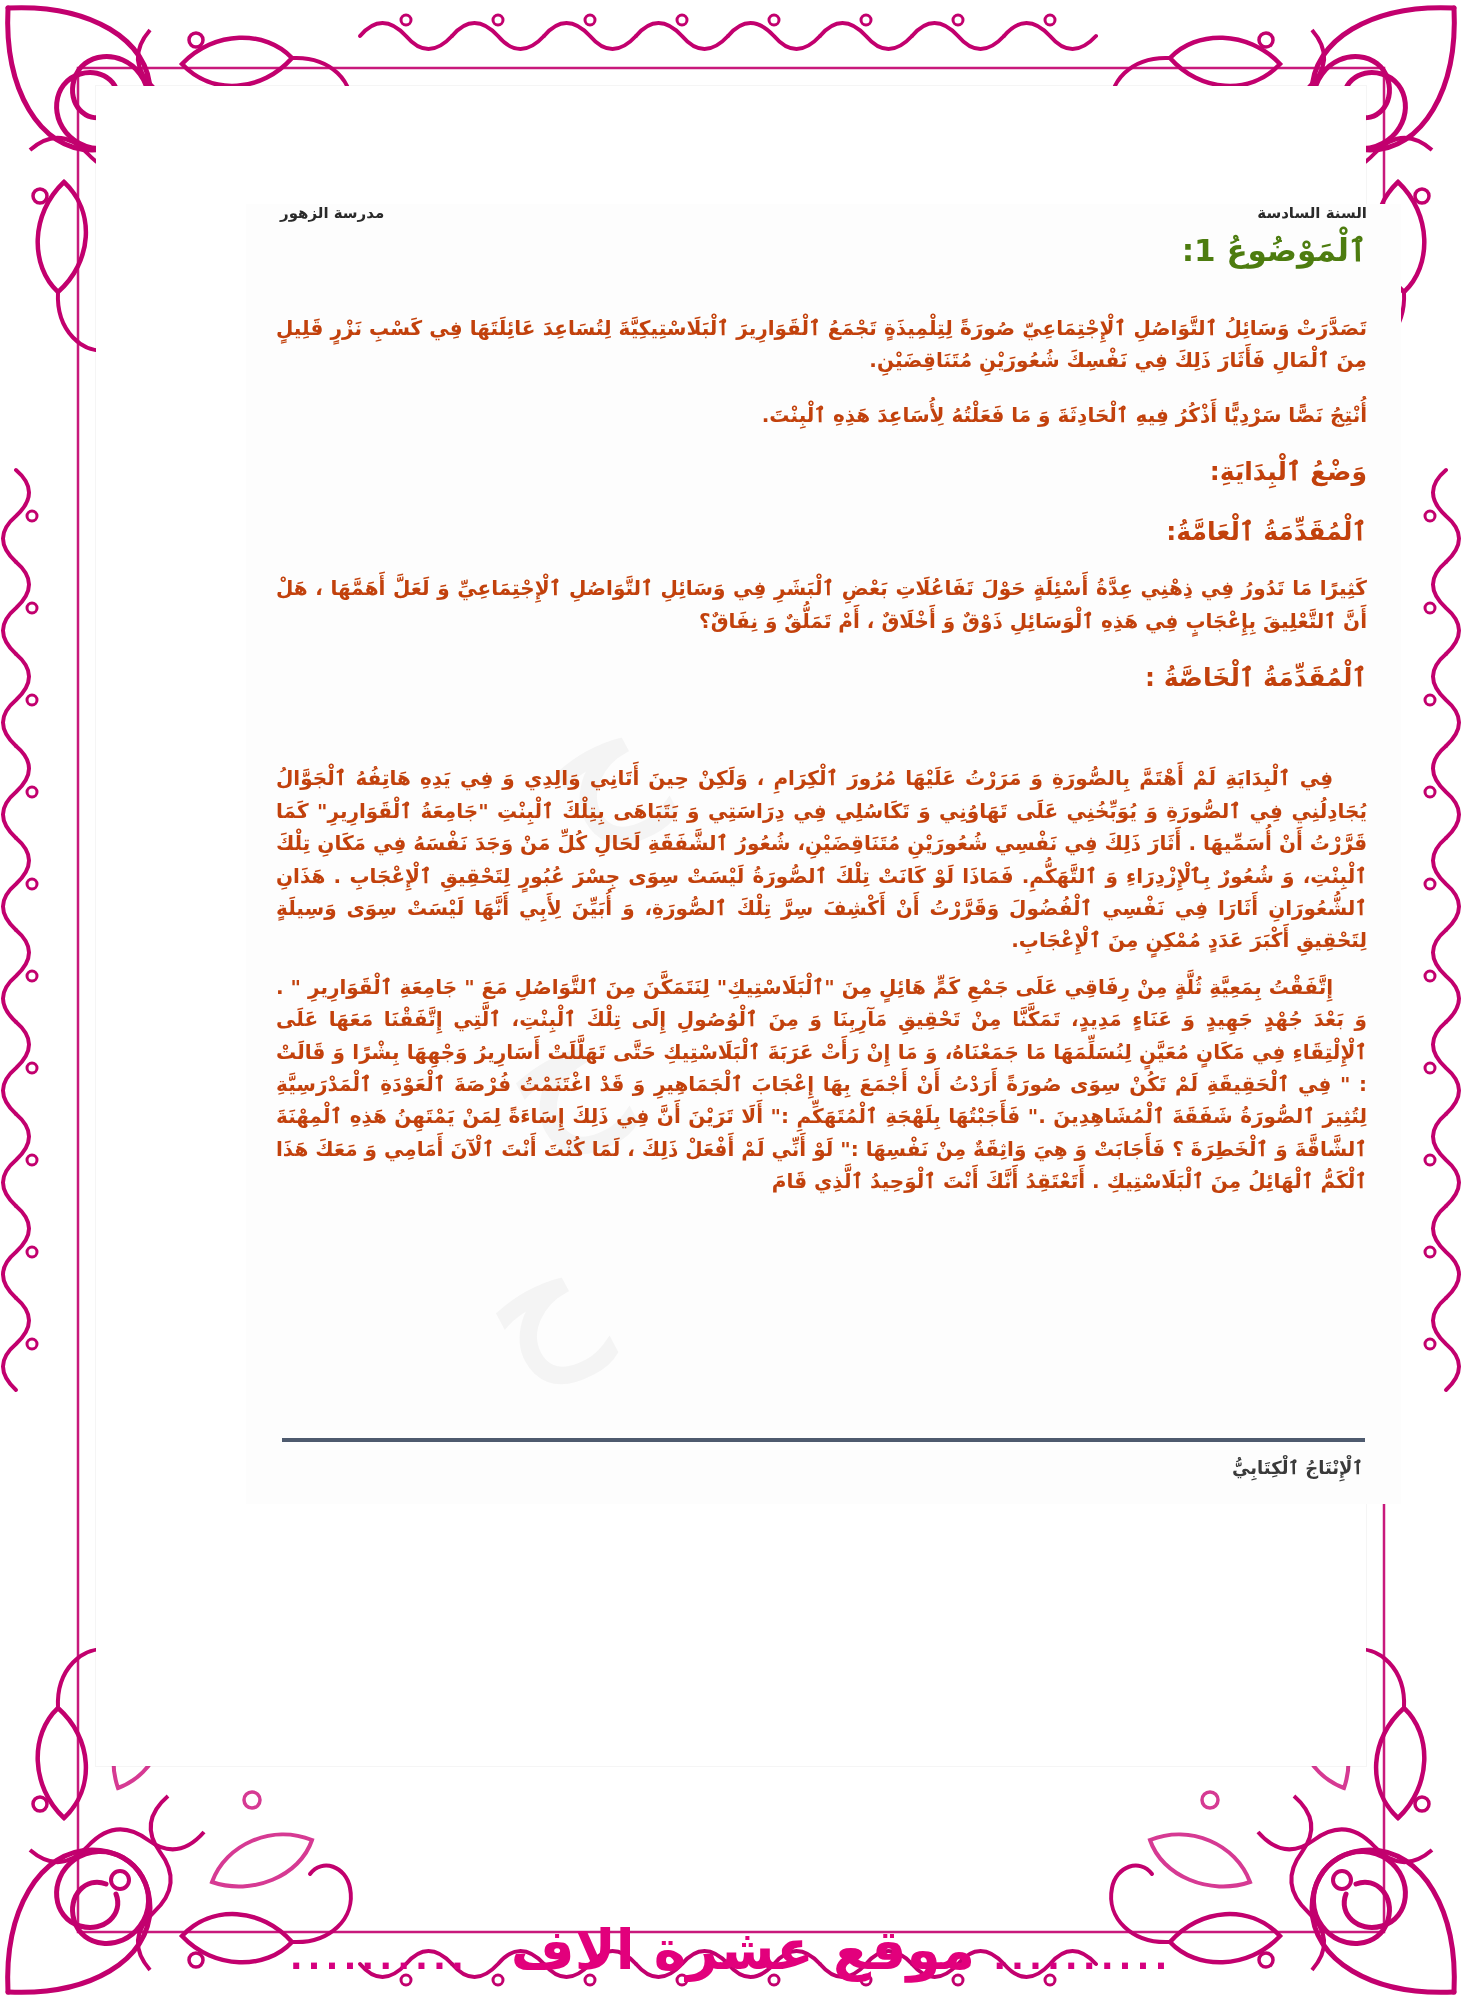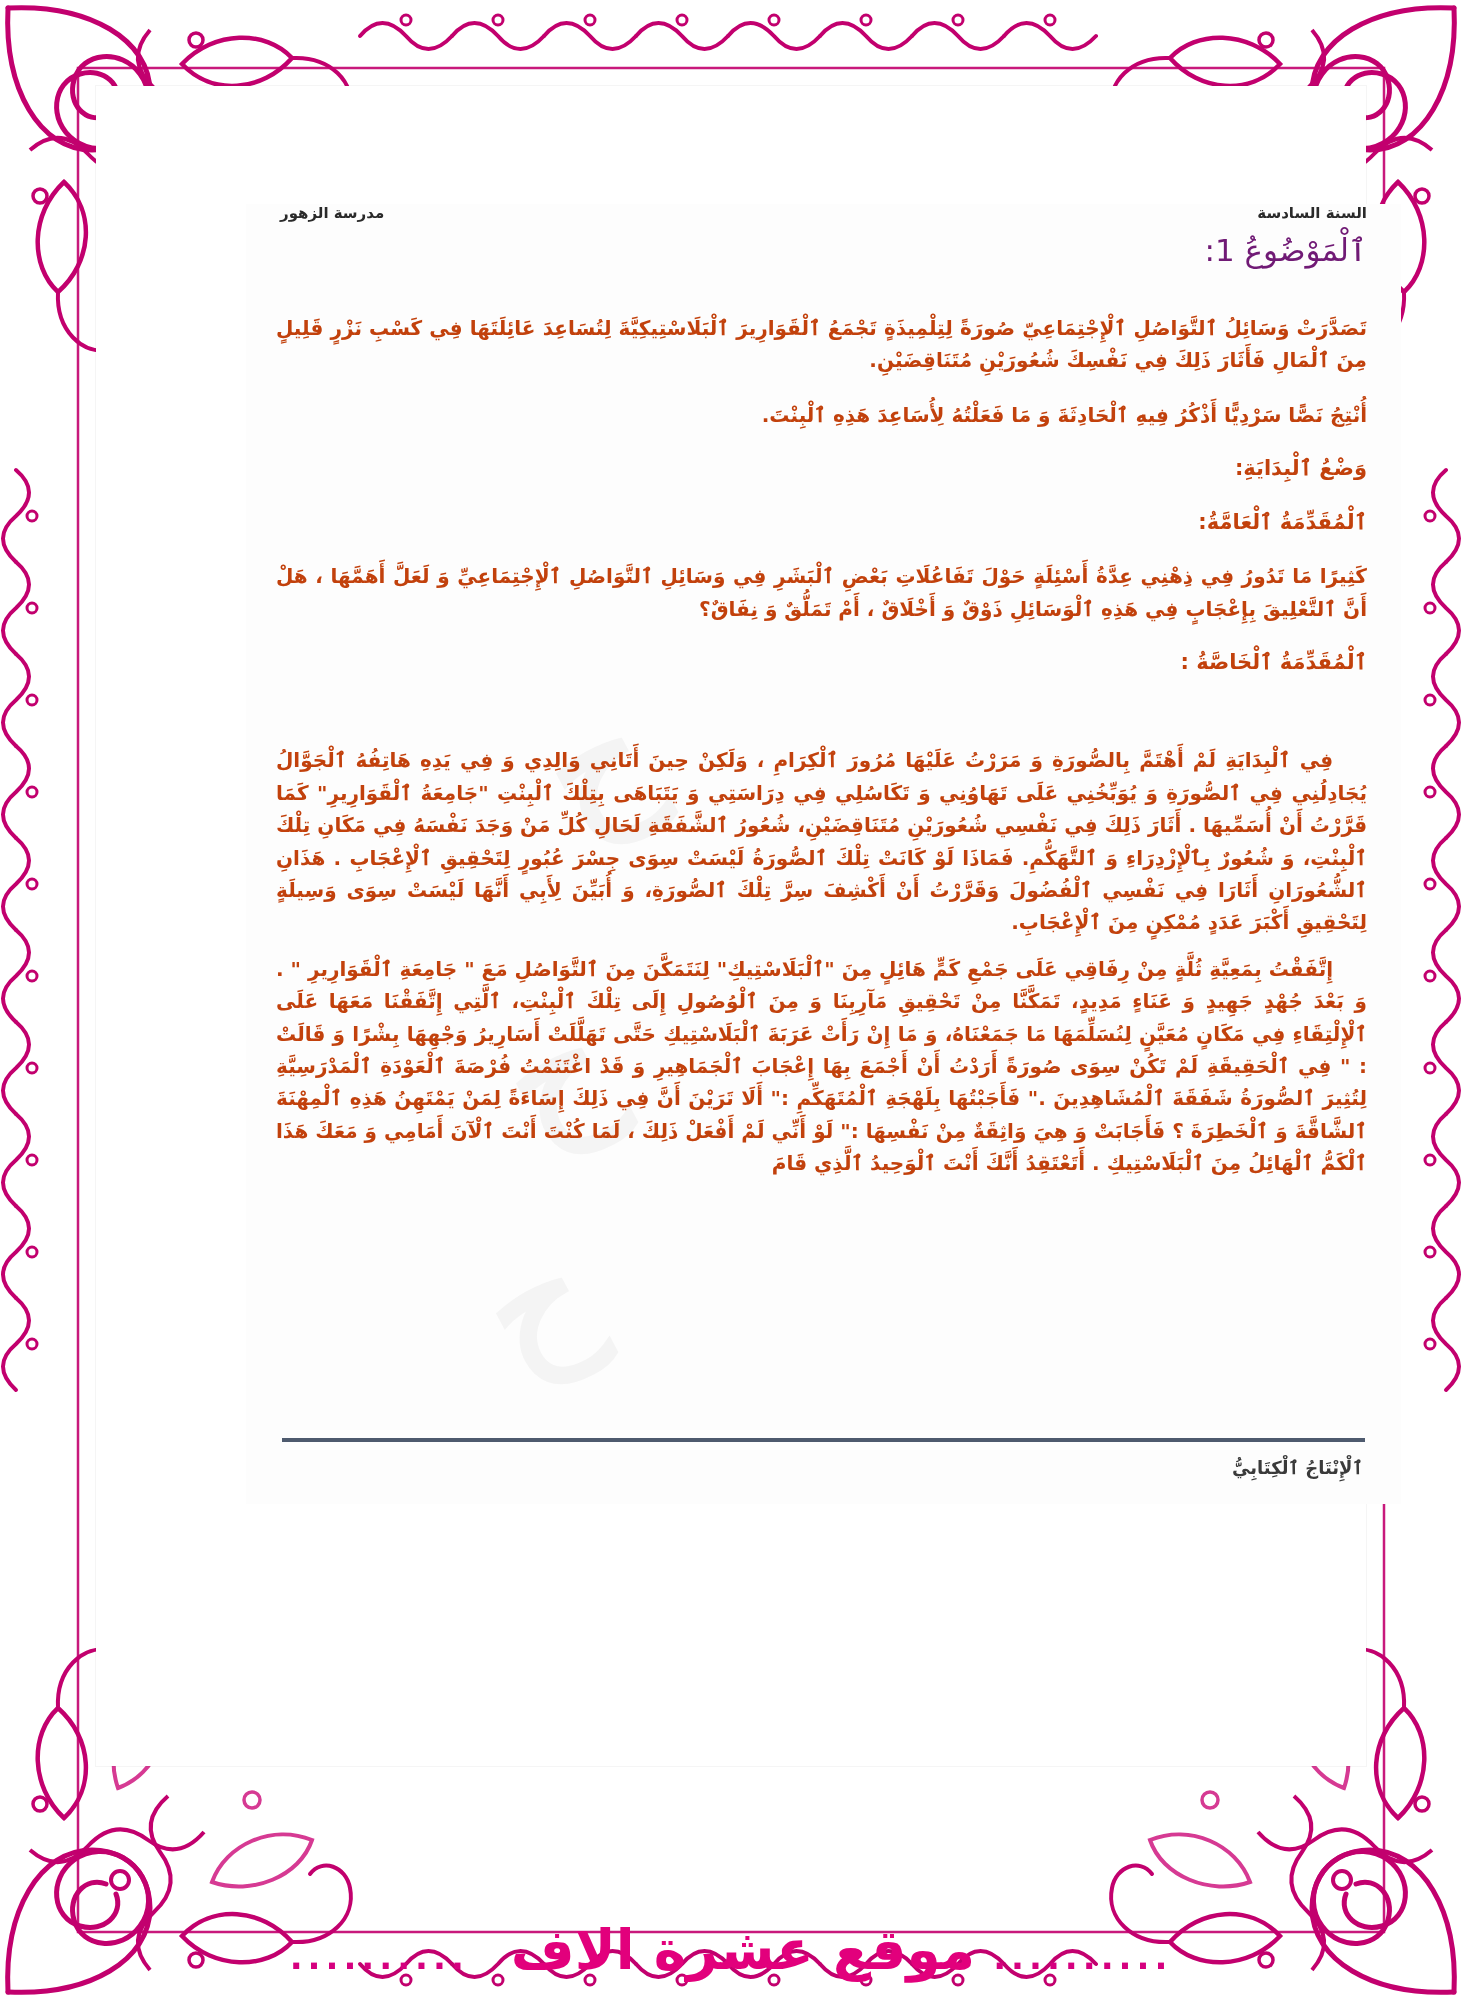--- a/index.html
+++ b/index.html
@@ -44,39 +44,39 @@
   }
   .hdr-txt{
     font-size:15px;font-weight:700;color:#2a2a2a;
     letter-spacing:0;line-height:1.2;
     filter:blur(0.15px);
   }
 
   
   .doc-title{
     position:absolute;top:28px;right:34px;
-    font-size:31px;font-weight:400;color:#701a75;
+    font-size:31px;font-weight:700;color:#4d7c0f;
     direction:rtl;unicode-bidi:plaintext;
     filter:blur(0.12px);
   }
 
   
   .blk{
     direction:rtl;text-align:justify;text-align-last:right;
     color:#c2410c;font-weight:700;
     filter:blur(0.12px);
     -webkit-font-smoothing:none;
   }
   .para{
     font-size:20px;line-height:1.62;
     margin:0;padding:0 34px 0 30px;
   }
   .para.ind{text-indent:34px;}
   .head{
-    font-size:21px;line-height:1.5;
+    font-size:25px;line-height:1.5;
     margin:0;padding:0 34px 0 30px;
     text-align-last:right;
   }
   .sp-s{height:14px;}
   .sp-m{height:22px;}
 
   .body-flow{
     position:absolute;
     top:108px;left:0;width:100%;
   }

